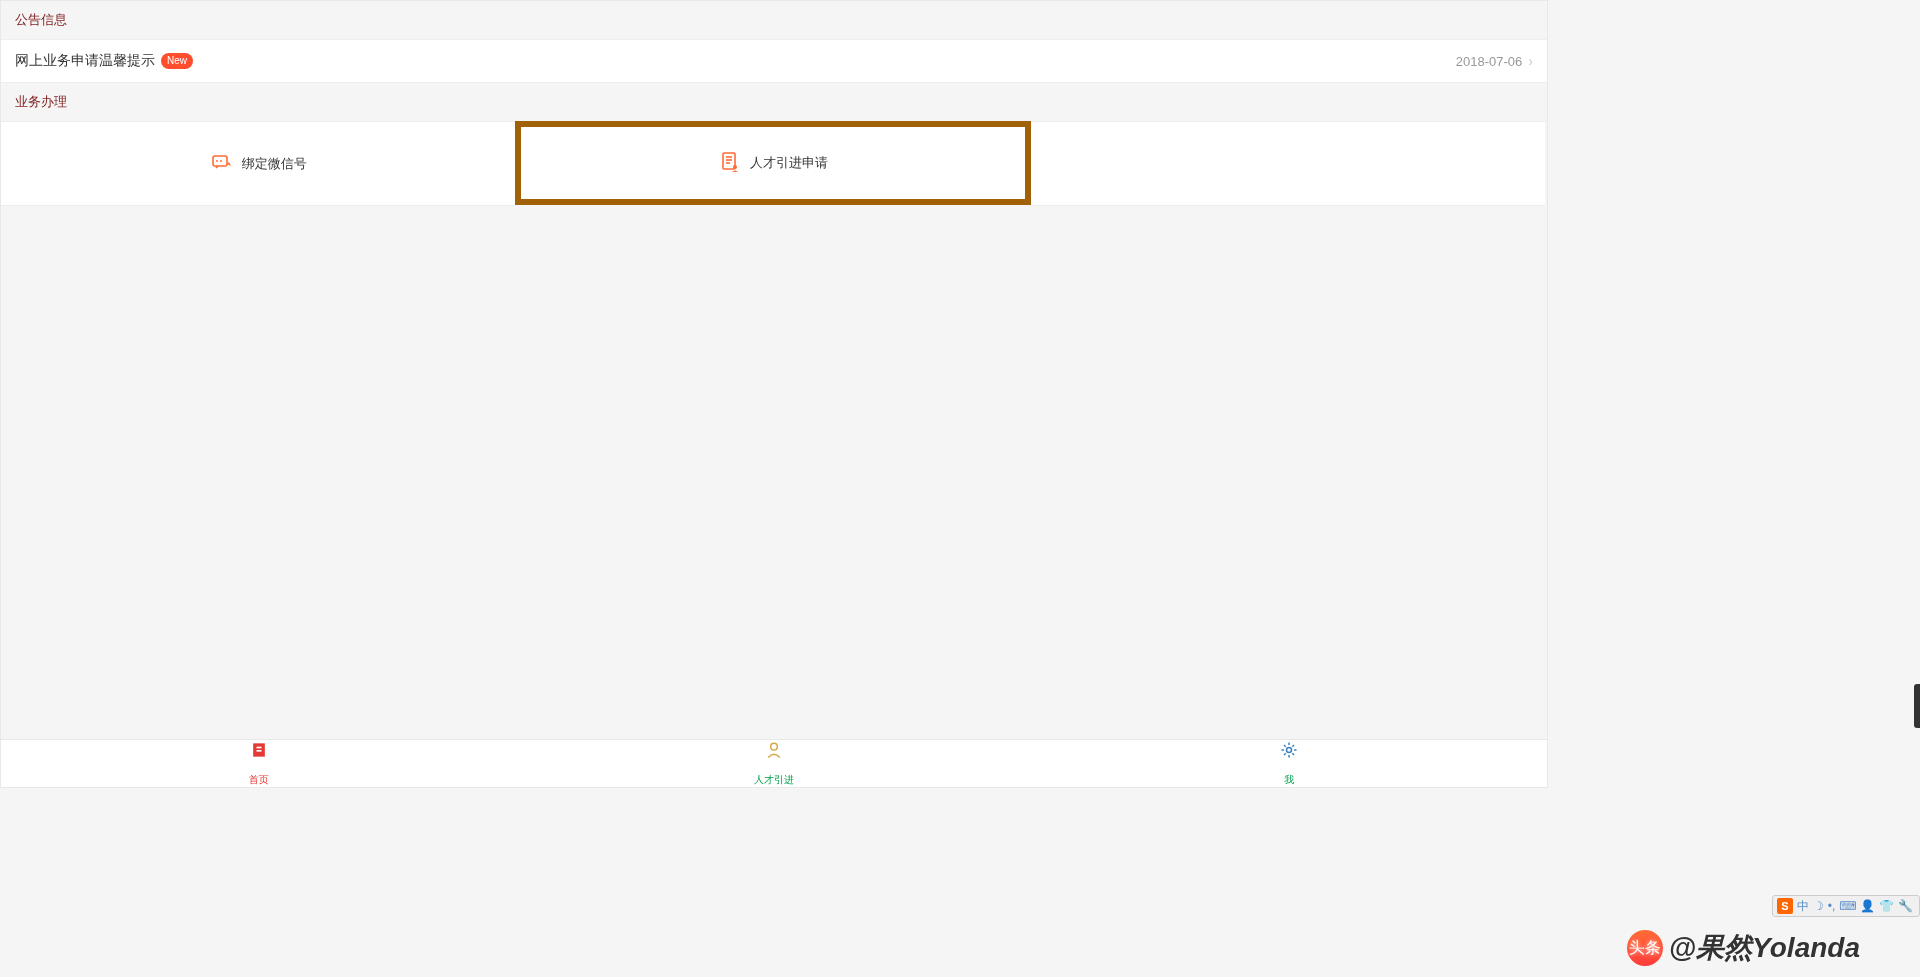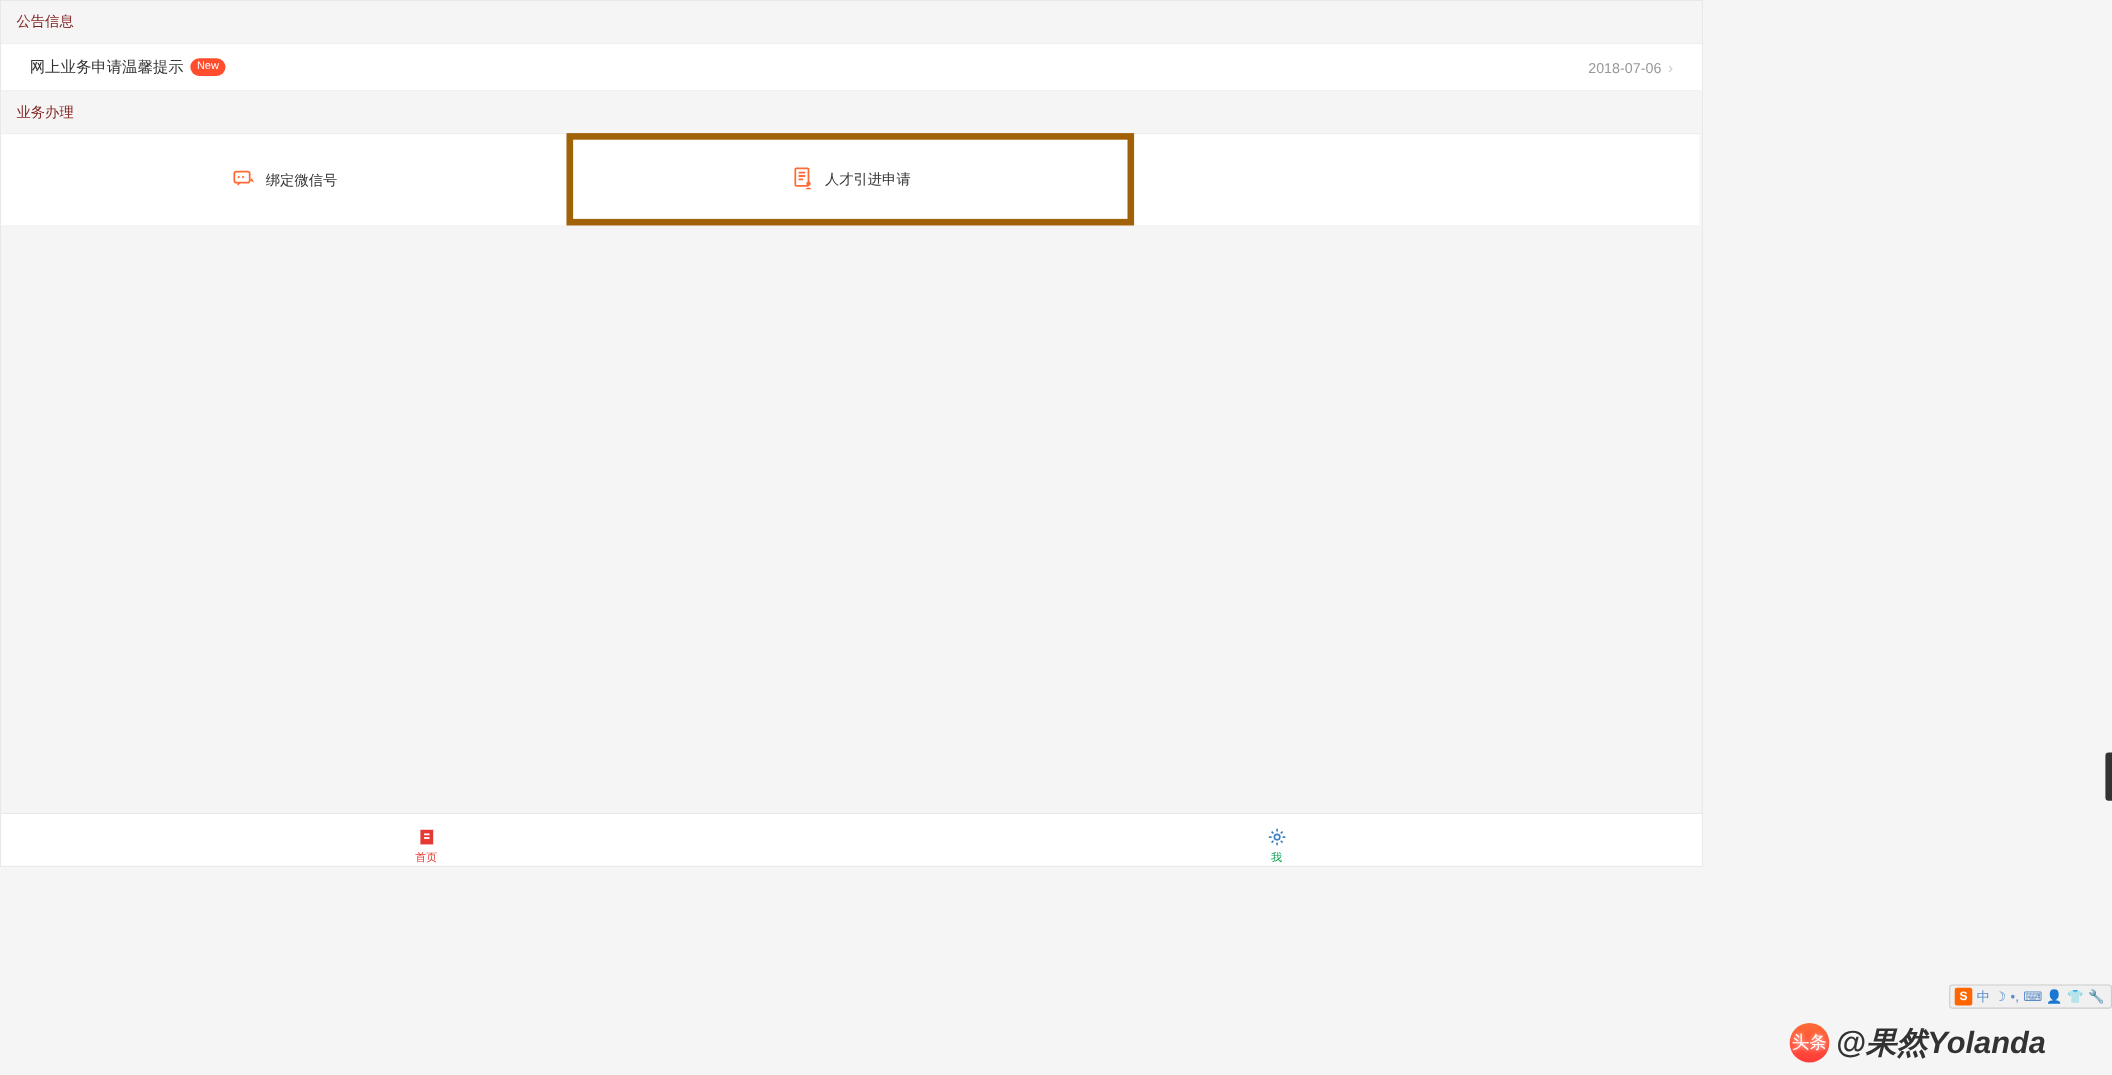--- a/index.html
+++ b/index.html
@@ -23,21 +23,21 @@
       font-size: 13px;
       color: #7f1d1d;
       background: #f5f5f5;
       border-bottom: 1px solid #eee;
     }
     .announcement-row {
       display: flex;
       align-items: center;
       justify-content: space-between;
       background: #fff;
-      padding: 12px 26px;
+      padding: 12px 14px;
       border-bottom: 1px solid #eee;
       cursor: pointer;
       font-size: 14px;
       color: #333;
     }
     .announcement-left {
       display: flex;
       align-items: center;
       gap: 6px;
     }
@@ -103,21 +103,21 @@
       height: 48px;
       background: #fff;
       border-top: 1px solid #e8e8e8;
       display: flex;
     }
     .nav-item {
       flex: 1;
       display: flex;
       flex-direction: column;
       align-items: center;
-      justify-content: flex-end;
+      justify-content: space-between;
       cursor: pointer;
       font-size: 10px;
       color: #00a04a;
       gap: 2px;
     }
     .nav-item.active { color: #e53935; }
     .nav-icon { width: 20px; height: 20px; }
     .watermark {
       position: absolute;
       right: 60px;
@@ -244,20 +244,29 @@
         <svg viewBox="0 0 24 24">
             <rect x="5" y="4" width="14" height="16" fill="#e53935"></rect>
             <rect x="9" y="8" width="6" height="2" fill="#fff"></rect>
             <rect x="9" y="12" width="6" height="2" fill="#fff"></rect>
           </svg>
       </span>
       <span>首页</span>
     </div>
     <div class="nav-item">
       <span class="nav-icon">
+        <svg viewBox="0 0 24 24" fill="none" stroke="#d4a947" stroke-width="1.8">
+            <circle cx="12" cy="8" r="4"></circle>
+            <path d="M5 21 q7 -8 14 0"></path>
+          </svg>
+      </span>
+      <span>人才引进</span>
+    </div>
+    <div class="nav-item">
+      <span class="nav-icon">
         <svg viewBox="0 0 24 24" fill="none" stroke="#3b82c4" stroke-width="1.8">
             <circle cx="12" cy="12" r="3"></circle>
             <path d="M12 3v3M12 18v3M3 12h3M18 12h3M6 6l2 2M16 16l2 2M6 18l2-2M16 8l2-2"></path>
           </svg>
       </span>
       <span>我</span>
     </div>
   </div>
 
 </div>

